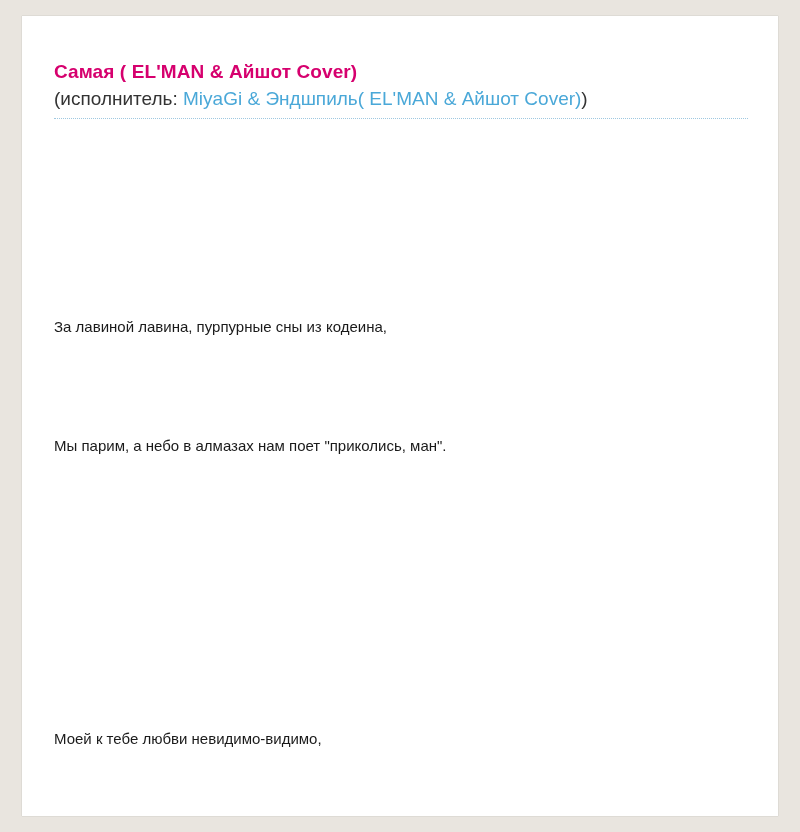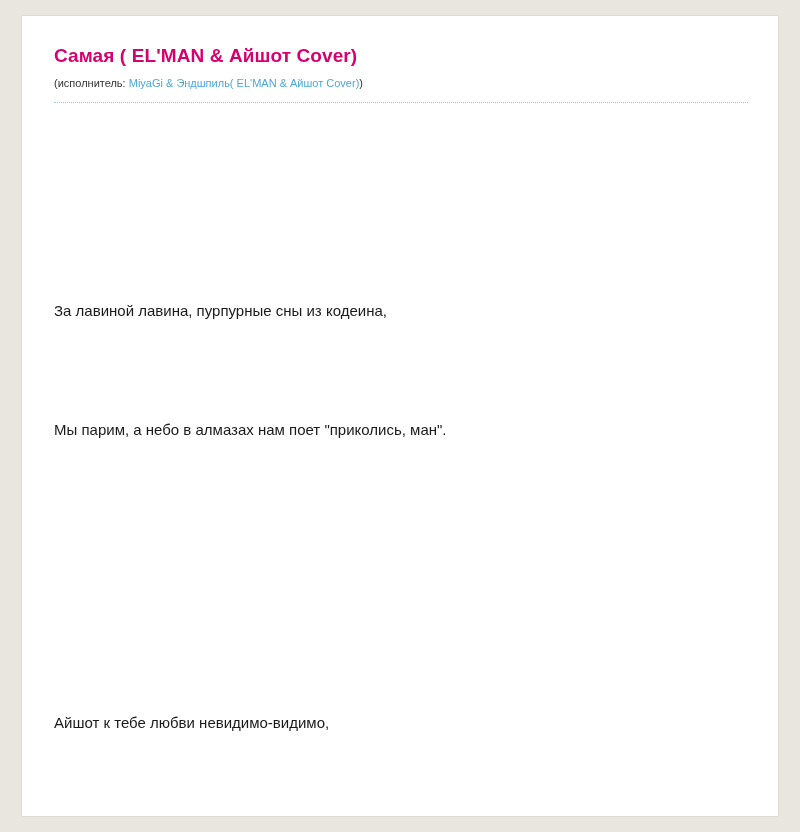--- a/index.html
+++ b/index.html
@@ -23,25 +23,25 @@
     box-shadow: 0 0 1px rgba(0,0,0,0.25);
   }
   .content {
     padding: 28px 30px 0 32px;
   }
   .song-title {
     color: #d6006e;
     font-size: 19px;
     font-weight: bold;
     line-height: 24px;
-    margin: 0 0 6px 0;
+    margin: 16px 0 6px 0;
     letter-spacing: 0.1px;
   }
   .artist-line {
-    font-size: 11px;
+    font-size: 19px;
     color: #333333;
     line-height: 18px;
     padding-bottom: 10px;
     border-bottom: 1px dotted #9fc8e0;
     margin-bottom: 16px;
   }
   .artist-link {
     color: #4aa8d8;
     text-decoration: none;
   }
@@ -70,21 +70,21 @@
     <div class="artist-line"><span>(исполнитель: </span><a class="artist-link" href="#">MiyaGi &amp; Эндшпиль( EL'MAN &amp; Айшот Cover)</a><span>)</span></div>
 
     <div class="lyrics">
 
       <p class="stanza">
         <span class="line">За лавиной лавина, пурпурные сны из кодеина,</span>
         <span class="line">Мы парим, а небо в алмазах нам поет "приколись, ман".</span>
       </p>
 
       <p class="stanza">
-        <span class="line">Айшот к тебе любви невидимо-видимо,</span>
+        <span class="line">Моей к тебе любви невидимо-видимо,</span>
         
         
         
       </p>
 
       
 
       
 
       

